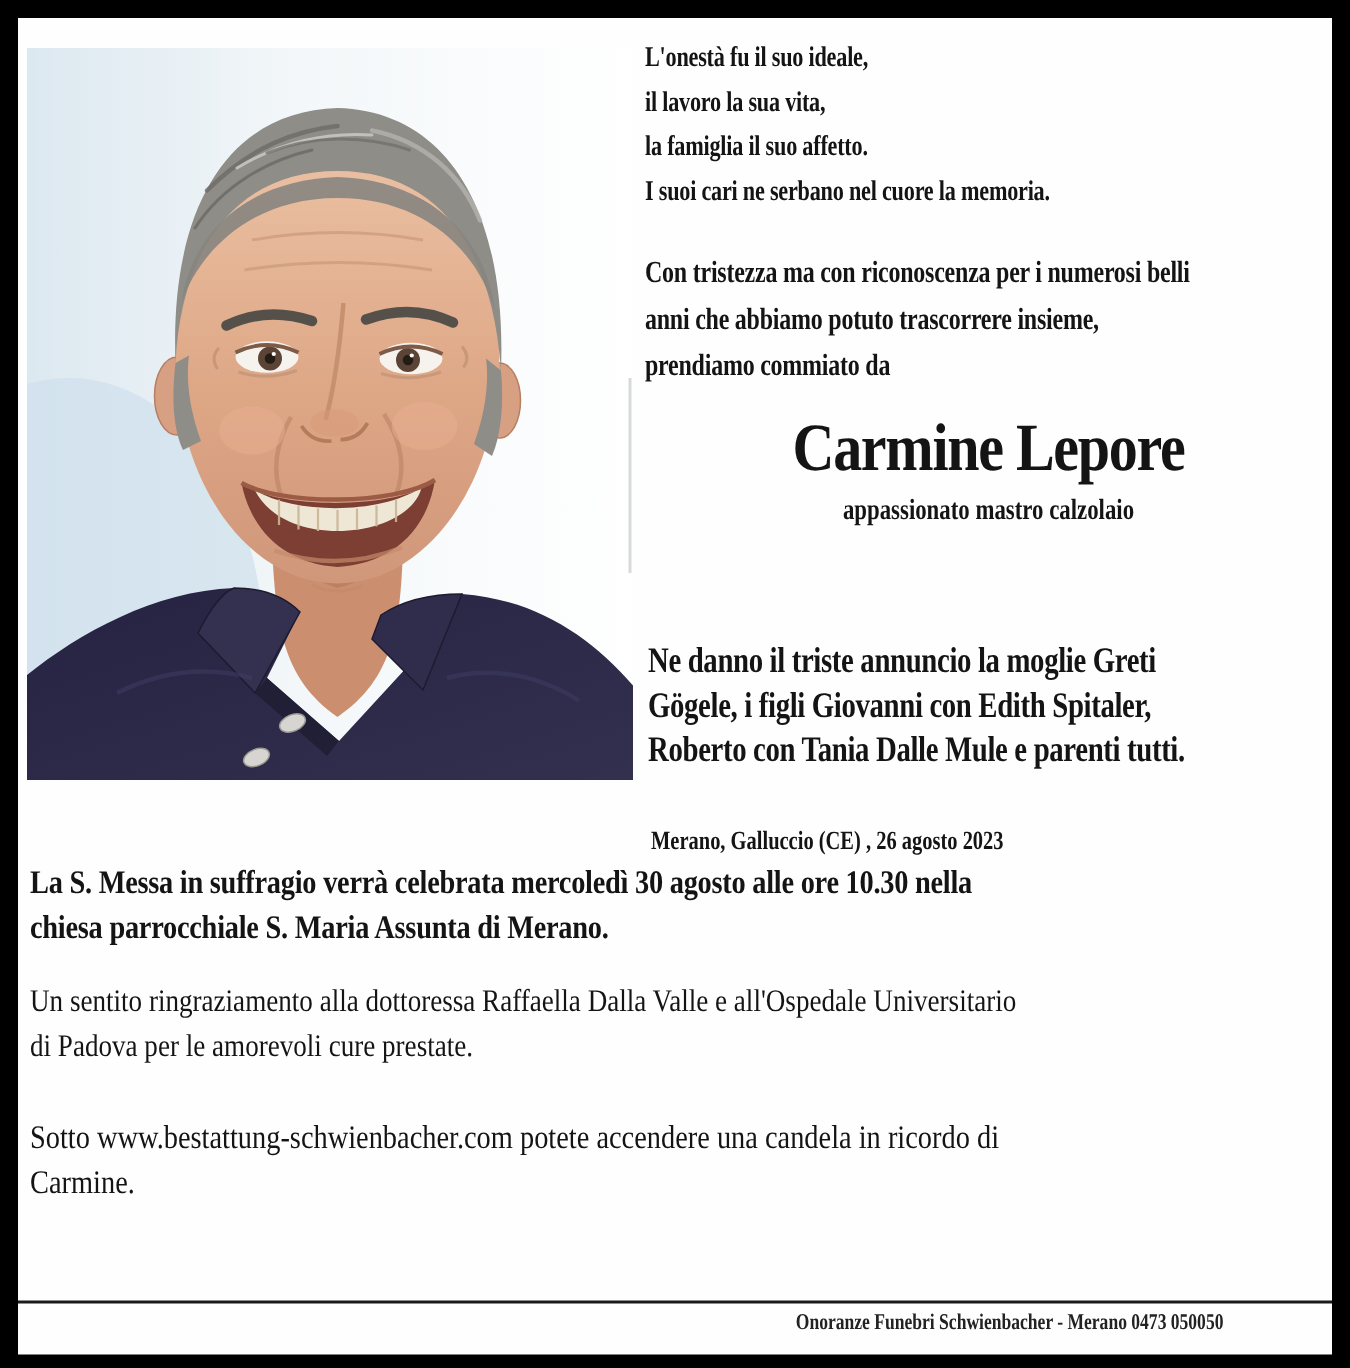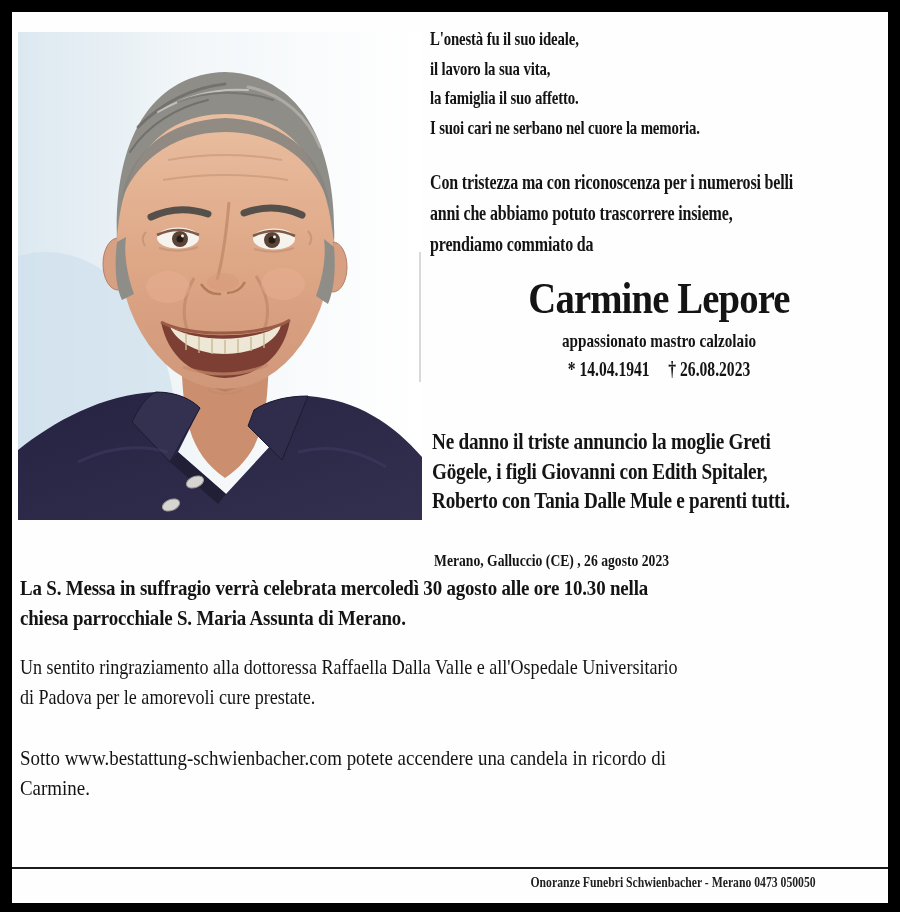--- a/index.html
+++ b/index.html
@@ -172,25 +172,20 @@
     <div class="ln">anni che abbiamo potuto trascorrere insieme,</div>
     <div class="ln">prendiamo commiato da</div>
   </div>
 
   <div class="abs namewrap">
     <div class="name ln sx86c">Carmine Lepore</div>
   </div>
   <div class="abs subtitle">
     <div class="ln sx78c">appassionato mastro calzolaio</div>
   </div>
-  <div class="abs dates">
-    <div class="ln sx78c">
-      <span>* 14.04.1941</span><span style="margin-left: 16px;">† 26.08.2023</span>
-    </div>
-  </div>
 
   <div class="abs announce sx80">
     <div class="ln">Ne danno il triste annuncio la moglie Greti</div>
     <div class="ln">Gögele, i figli Giovanni con Edith Spitaler,</div>
     <div class="ln">Roberto con Tania Dalle Mule e parenti tutti.</div>
   </div>
 
   <div class="abs dateline sx78">
     <div class="ln">Merano, Galluccio (CE) , 26 agosto 2023</div>
   </div>

